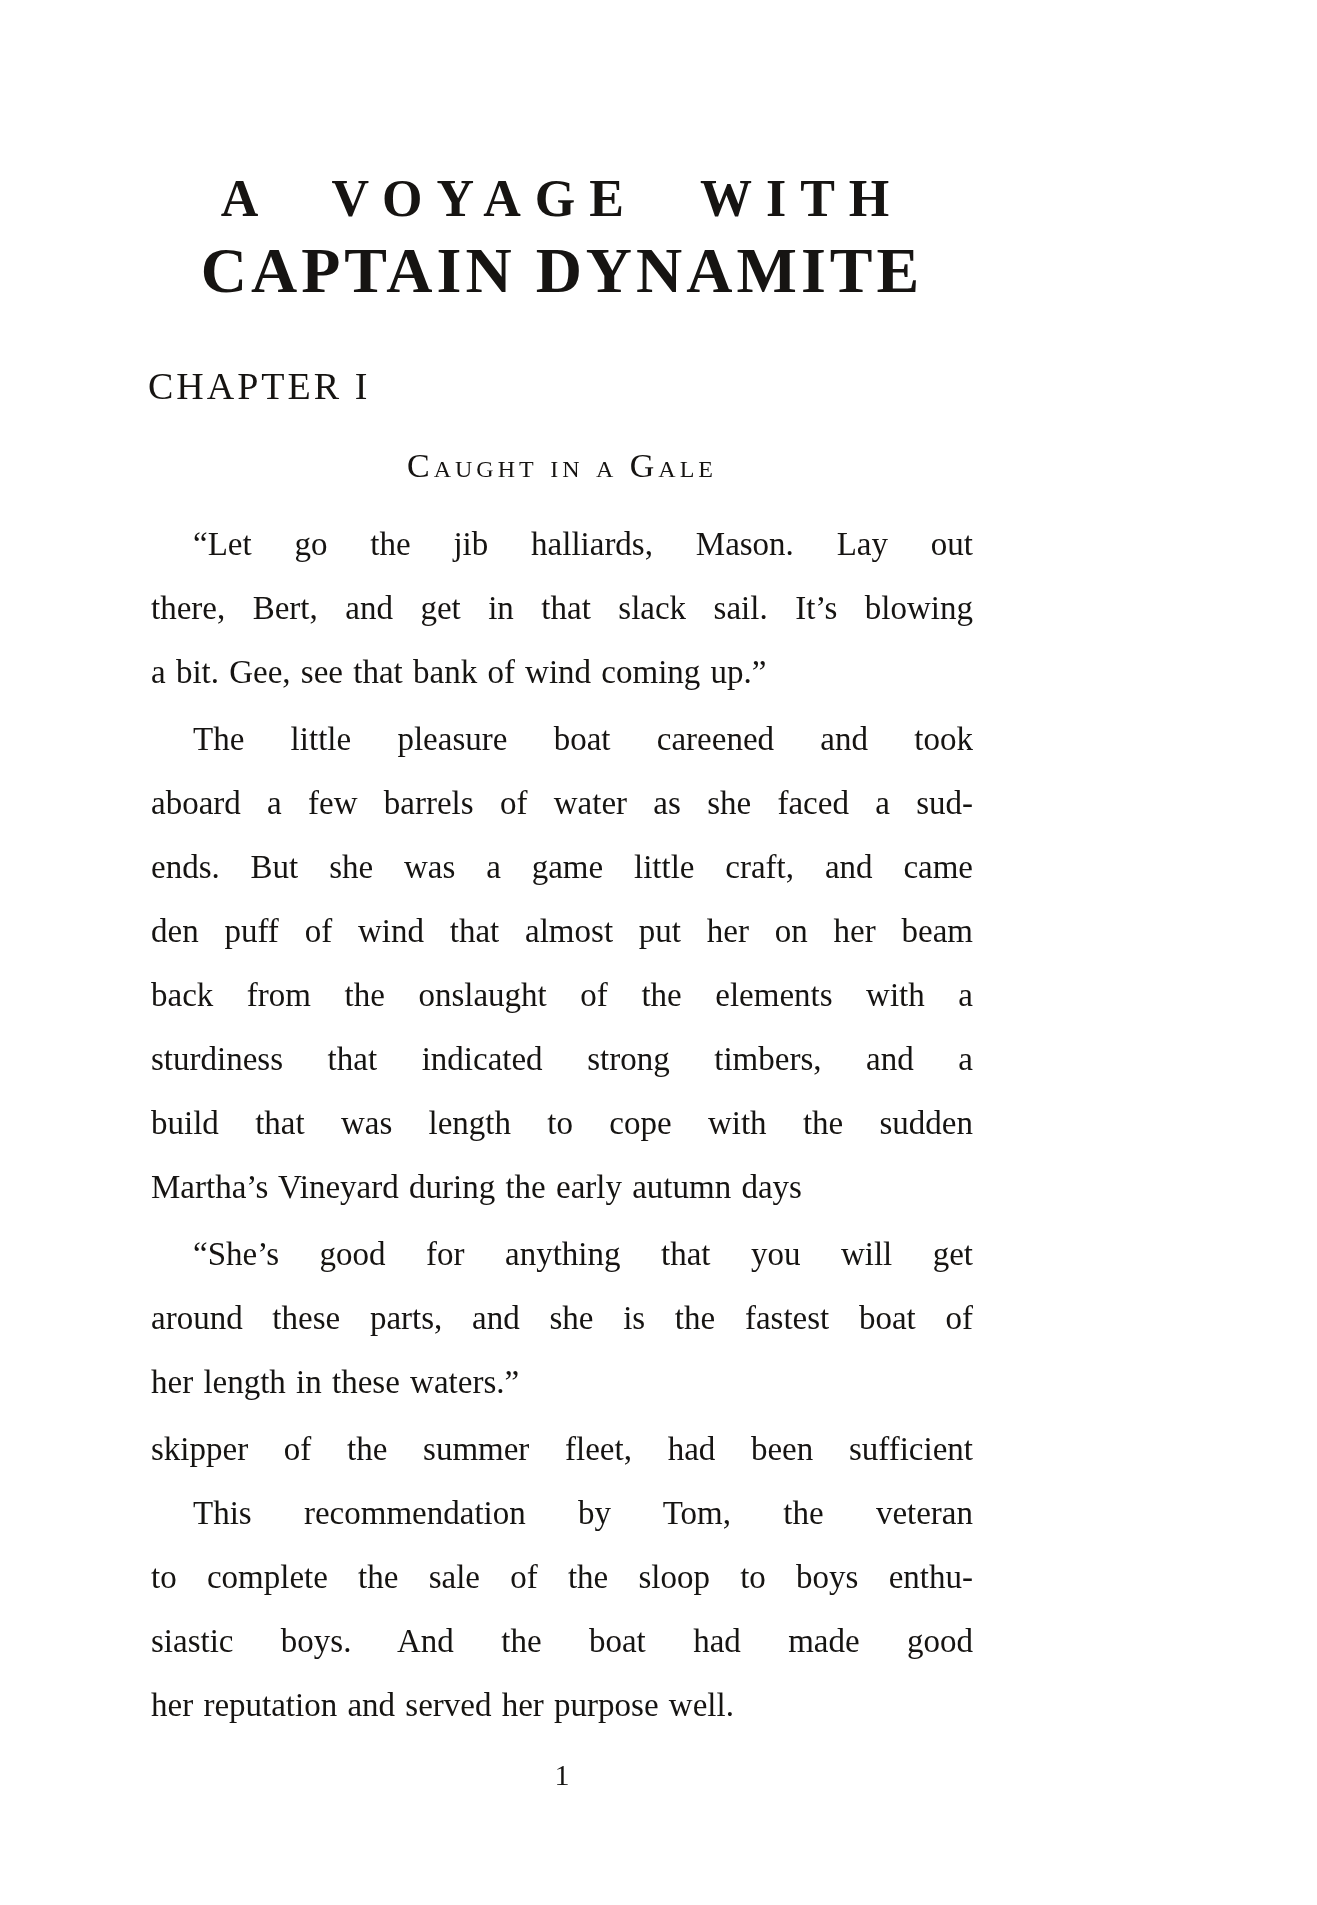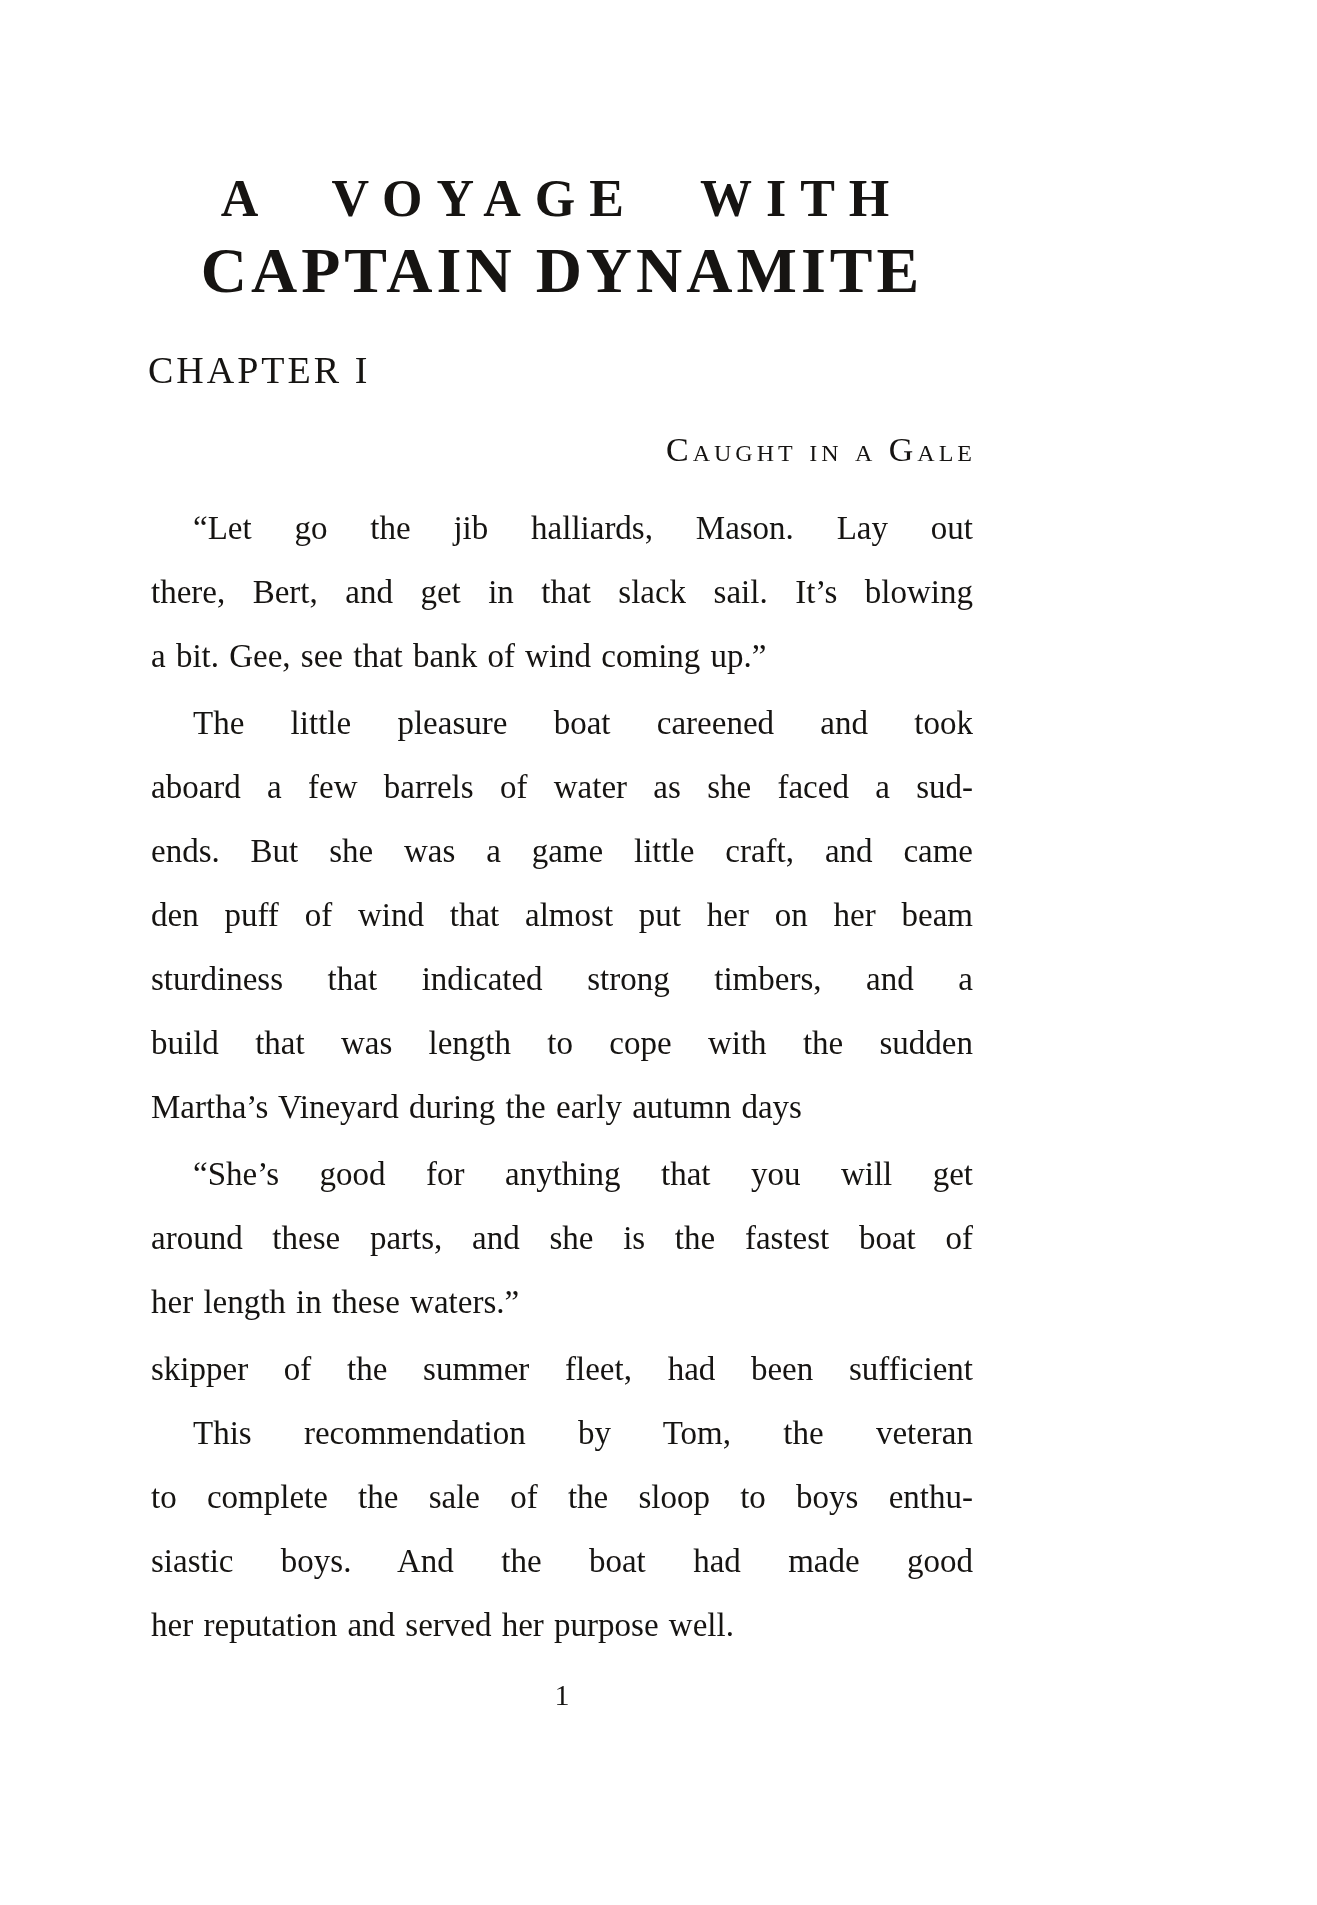--- a/index.html
+++ b/index.html
@@ -21,21 +21,21 @@
     background: #ffffff;
     overflow: hidden;
   }
   .content {
     position: absolute;
     left: 148px;
     top: 168px;
     width: 828px;
   }
   .book-title {
-    margin: 0 0 46px 0;
+    margin: 0 0 62px 0;
     text-align: center;
     font-weight: 700;
   }
   .title-line1 {
     display: block;
     font-size: 52px;
     line-height: 62px;
     letter-spacing: 14px;
     word-spacing: 36px;
   }
@@ -49,21 +49,21 @@
   .chapter-heading {
     margin: 0 0 38px 0;
     text-align: left;
     font-size: 38px;
     line-height: 44px;
     font-weight: 400;
     letter-spacing: 3px;
   }
   .section-heading {
     margin: 0 0 26px 0;
-    text-align: right;
+    text-align: center;
     font-size: 34px;
     line-height: 40px;
     font-weight: 400;
     font-variant: small-caps;
     letter-spacing: 4px;
   }
   .body-text {
     width: 828px;
   }
   .para {
@@ -108,20 +108,21 @@
         <div class="para">
           <div class="line first">“Let go the jib halliards, Mason.  Lay out</div>
           <div class="line">there, Bert, and get in that slack sail.  It’s blowing</div>
           <div class="line last">a bit.  Gee, see that bank of wind coming up.”</div>
         </div>
         <div class="para">
           <div class="line first">The little pleasure boat careened and took</div>
           <div class="line">aboard a few barrels of water as she faced a sud-</div>
           <div class="line">ends.  But she was a game little craft, and came</div>
           <div class="line">den puff of wind that almost put her on her beam</div>
+          <div class="line">back from the onslaught of the elements with a</div>
           <div class="line">sturdiness that indicated strong timbers, and a</div>
           <div class="line">build that was length to cope with the sudden</div>
           <div class="line last">Martha’s Vineyard during the early autumn days</div>
         </div>
         <div class="para">
           <div class="line first">“She’s good for anything that you will get</div>
           <div class="line">around these parts, and she is the fastest boat of</div>
           <div class="line last">her length in these waters.”</div>
         </div>
         <div class="para">

